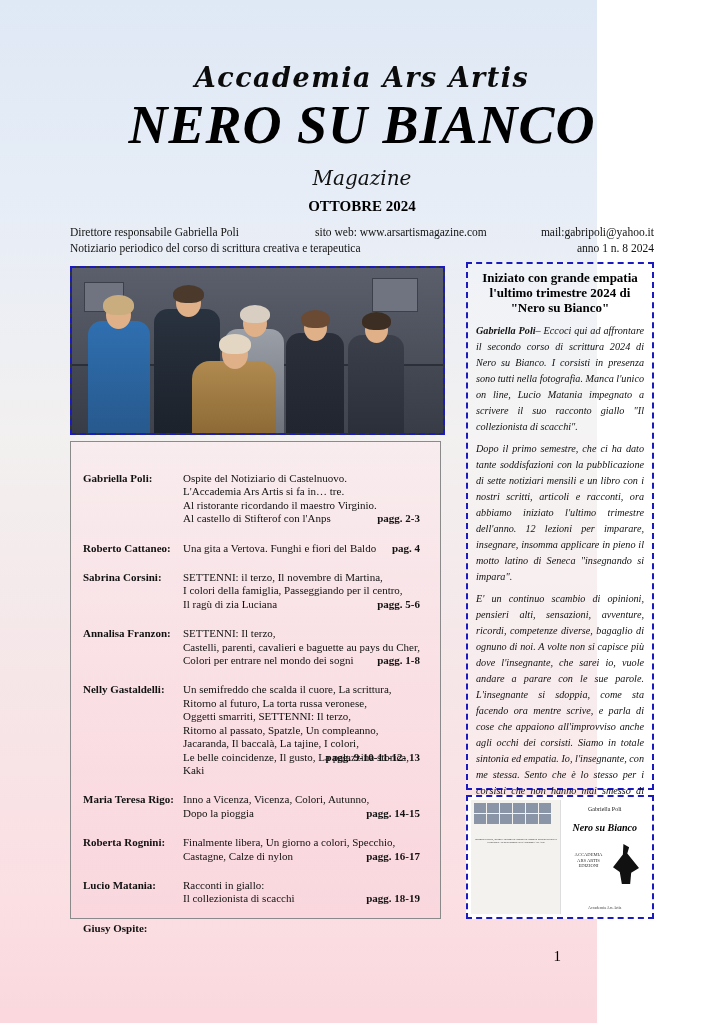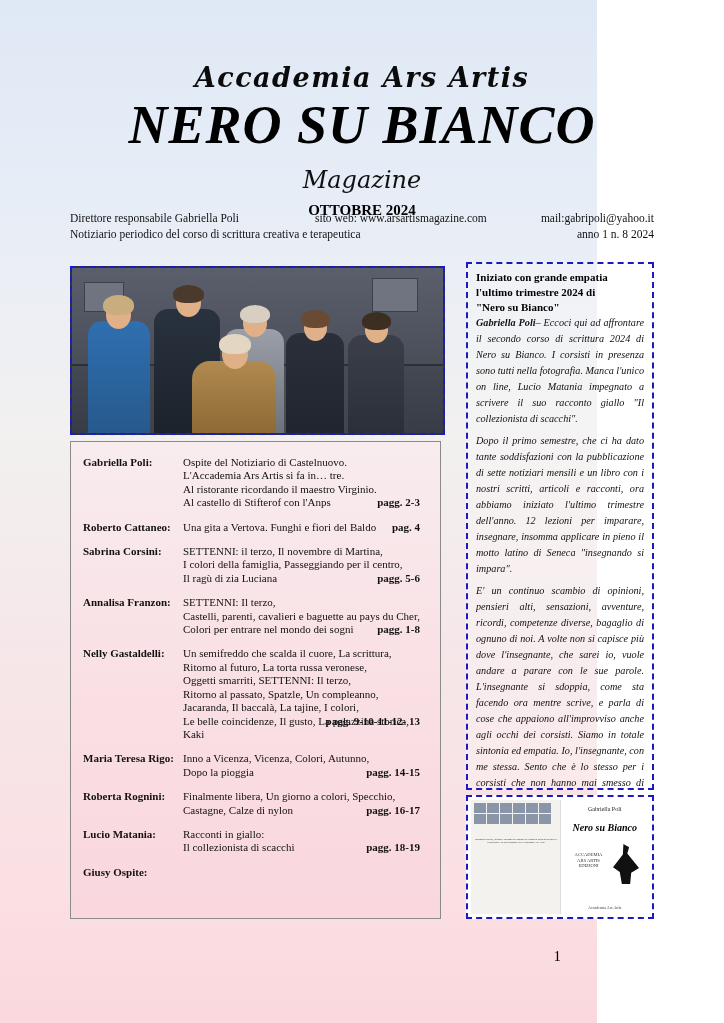--- a/index.html
+++ b/index.html
@@ -41,35 +41,35 @@
     font-size: 54px;
     font-weight: bold;
     font-style: italic;
     letter-spacing: 1px;
     color: #000;
     margin-top: 4px;
     line-height: 1.05;
   }
   .magazine-word {
     font-family: "DejaVu Serif", serif;
-    font-size: 24px;
+    font-size: 20px;
     font-style: italic;
     color: #111;
     margin-top: 12px;
   }
   .issue-date {
     font-family: "Liberation Serif", serif;
     font-size: 15px;
     font-weight: bold;
     color: #000;
     margin-top: 8px;
   }
   .credits {
     position: absolute;
-    top: 212px;
+    top: 226px;
     left: 70px;
     width: 584px;
     font-size: 11.5px;
     color: #111;
   }
   .credits-row {
     position: relative;
     height: 14px;
   }
   .cr-left { position: absolute; left: 0; top: 0; }
@@ -130,20 +130,21 @@
     background: linear-gradient(180deg, rgba(250,235,238,0.75) 0%, rgba(250,223,228,0.85) 50%, rgba(249,214,221,0.9) 100%);
     box-sizing: border-box;
     padding: 14px 10px 10px 8px;
     font-size: 11px;
     color: #111;
   }
   .entry {
     position: relative;
     margin-bottom: 11px;
     line-height: 13.4px;
+    margin-top: 16px;
   }
   .entry .author {
     position: absolute;
     left: 4px;
     top: 0;
     width: 96px;
     font-weight: bold;
     font-size: 11px;
   }
   .entry .lines {
@@ -165,24 +166,26 @@
     left: 466px;
     top: 262px;
     width: 188px;
     height: 528px;
     border: 2px dashed #1a1ac0;
     background: rgba(255,255,255,0.25);
     box-sizing: border-box;
     padding: 6px 8px 6px 8px;
   }
   .article-head {
-    font-weight: bold;
-    font-size: 11px;
+    text-align: center;
+    font-weight: bold;
+    font-size: 13px;
     line-height: 15px;
     color: #000;
+    margin-bottom: 8px;
   }
   .article-body {
     font-size: 10.2px;
     line-height: 16px;
     font-style: italic;
     text-align: justify;
     color: #101010;
   }
   .article-body p { margin: 0 0 6px 0; }
   .article-body .lead { font-weight: bold; }

